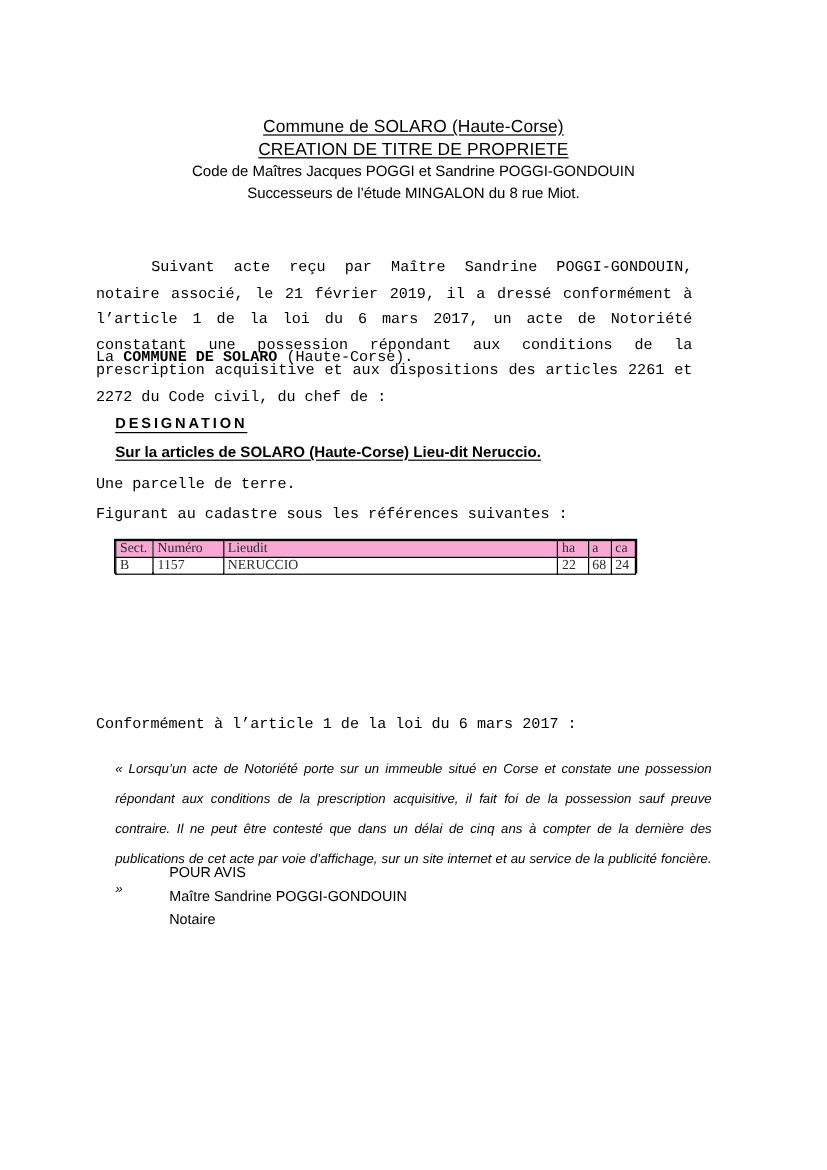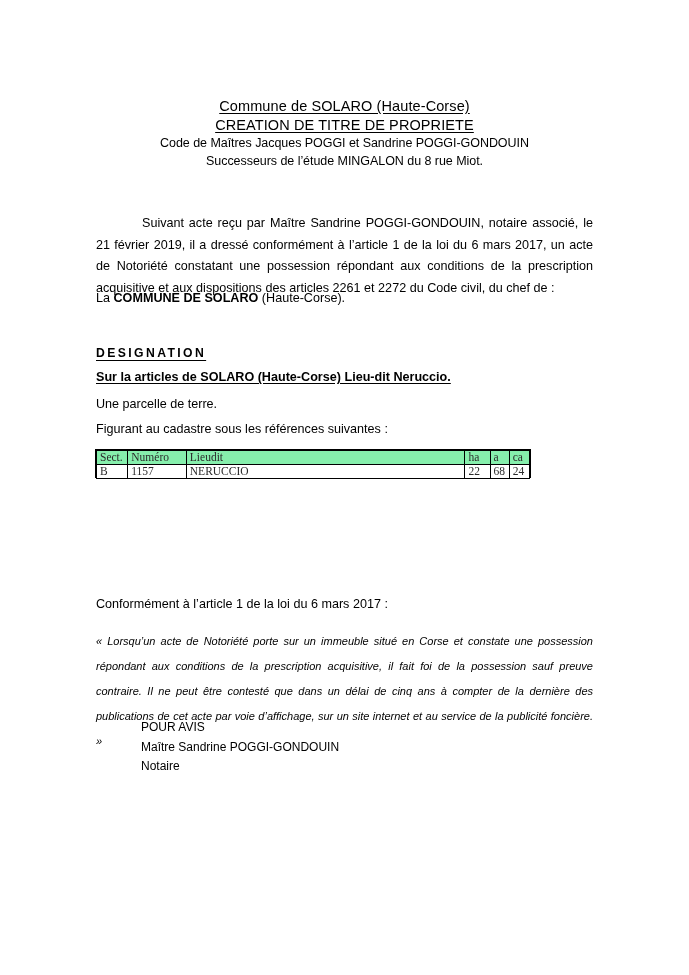--- a/index.html
+++ b/index.html
@@ -48,24 +48,25 @@
   .subtitle-line {
     font-size: 12.5px;
     font-weight: normal;
     line-height: 17.5px;
     letter-spacing: -0.05px;
   }
 
   
   .body-block {
     position: absolute;
-    left: 96px;
+    left: 80px;
     width: 497px;
     font-size: 12.6px;
     line-height: 21.5px;
+    font-family: Liberation Mono, monospace;
   }
   .justified {
     text-align: justify;
     text-align-last: left;
   }
   .indent-first {
     text-indent: 46px;
   }
   .bold { font-weight: bold; }
 
@@ -111,21 +112,21 @@
     border: 1px solid #000000;
     padding: 0 3px;
     height: 13px;
     line-height: 13px;
     font-weight: normal;
     text-align: left;
     white-space: nowrap;
     overflow: hidden;
   }
   .cadastre-table thead th {
-    background: #86efac;
+    background: #f9a8d4;
   }
   .cadastre-table tbody td {
     background: #ffffff;
   }
   .col-sect  { width: 31px; }
   .col-num   { width: 58px; }
   .col-lieu  { width: 276px; }
   .col-ha    { width: 25px; }
   .col-a     { width: 19px; }
   .col-ca    { width: 20px; }

